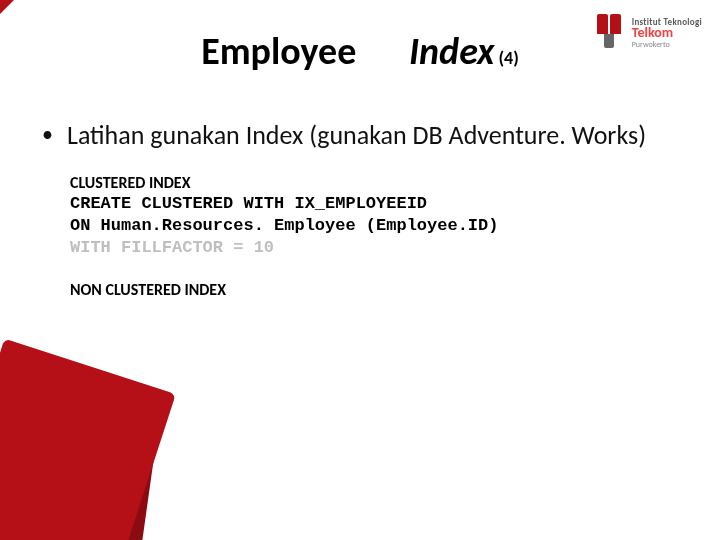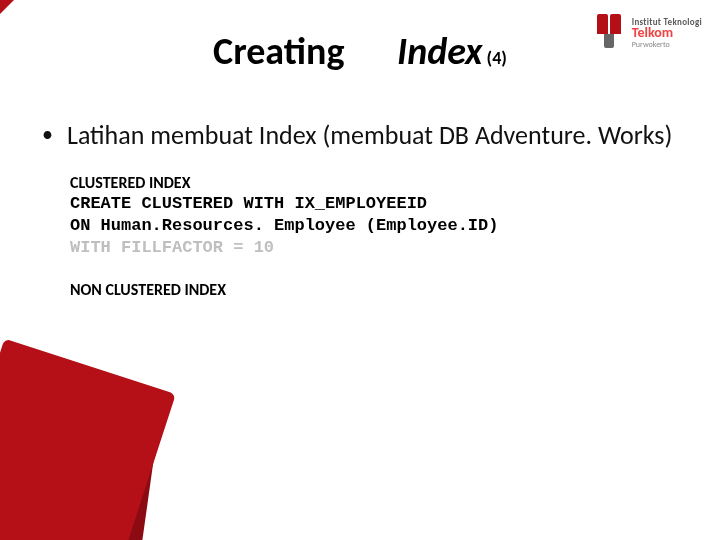--- a/index.html
+++ b/index.html
@@ -139,28 +139,28 @@
         <div class="stem"></div>
       </div>
     <div class="logo-text">
       <div class="l1">Institut Teknologi</div>
       <div class="l2">Telkom</div>
       <div class="l3">Purwokerto</div>
     </div>
   </div>
 
   <div class="title">
-    <span class="main">Creating </span><span class="italic">Index</span><span class="sub"> (4)</span>
+    <span class="main">Employee </span><span class="italic">Index</span><span class="sub"> (4)</span>
   </div>
 
   <div class="content">
 
     <div class="bullet">
       <span class="dot">•</span>
-      <span>Latihan membuat Index (membuat DB Adventure. Works)</span>
+      <span>Latihan gunakan Index (gunakan DB Adventure. Works)</span>
     </div>
 
     <div class="block">
       <div class="label">CLUSTERED INDEX</div>
       <div class="code"><span>CREATE CLUSTERED WITH IX_EMPLOYEEID</span>
 <span>ON Human.Resources. Employee (Employee.ID)</span>
 <span class="faded">WITH FILLFACTOR = 10</span></div>
     </div>
 
     <div class="block">

